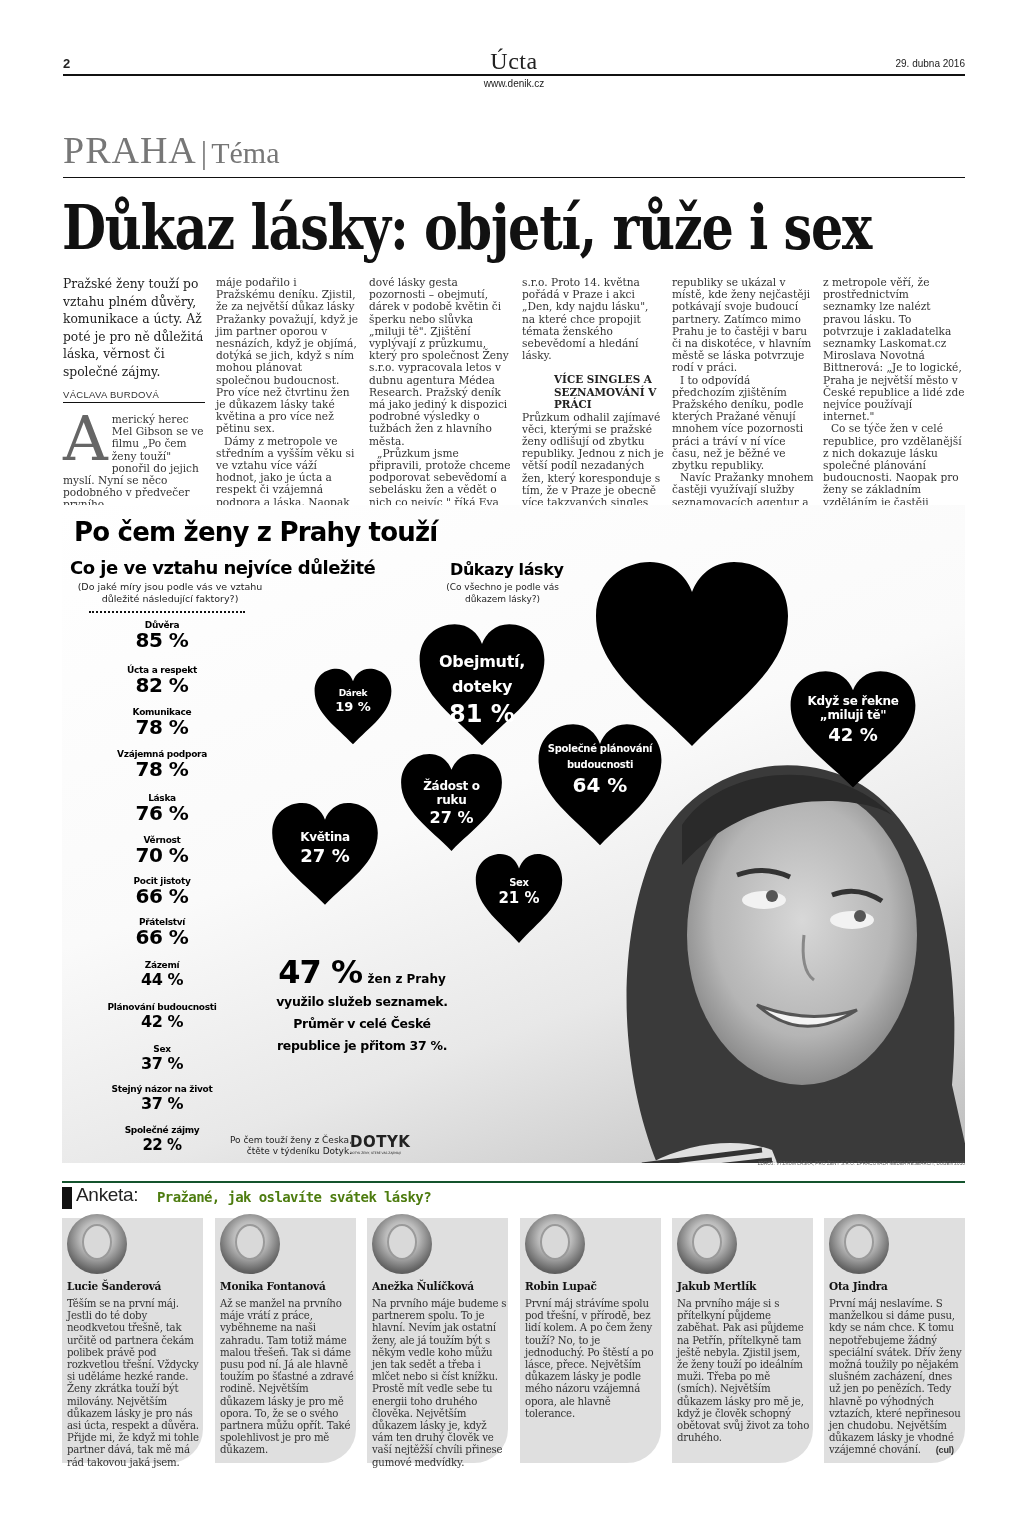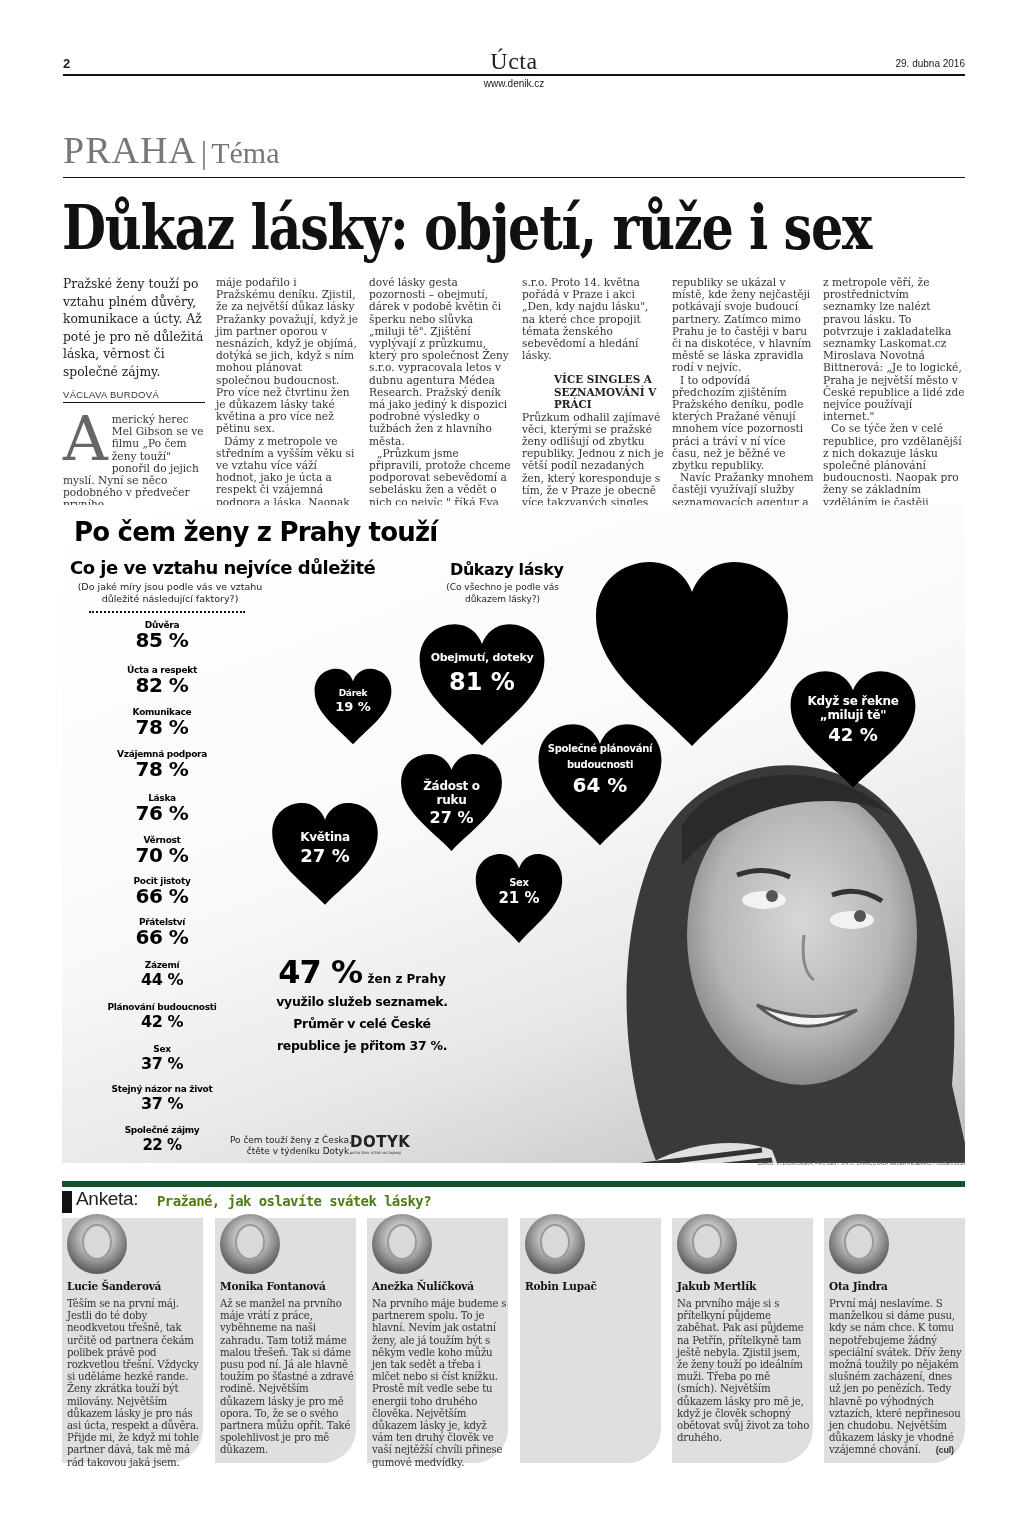--- a/index.html
+++ b/index.html
@@ -55,21 +55,21 @@
   .stat-big { font-size: 32px; letter-spacing: -1px; }
   .stat-small { font-size: 12px; }
   .stat-line { display: block; font-size: 12.5px; line-height: 22px; letter-spacing: -0.3px; }
 
   .promo { position: absolute; left: 160px; top: 630px; width: 130px; text-align: right; font: 9px/11px "DejaVu Sans", sans-serif; color: #222; }
   .dotyk { position: absolute; left: 288px; top: 628px; font: bold 15px "DejaVu Sans", sans-serif; color: #222; letter-spacing: 0.5px; }
   .dotyk small { display: block; font-size: 3px; font-weight: normal; letter-spacing: 0; }
 
   .source { position: absolute; left: 740px; top: 1161px; width: 225px; text-align: right; font: 4.6px "Liberation Sans", sans-serif; color: #555; letter-spacing: 0.1px; white-space: nowrap; }
 
-  .survey-head { position: absolute; left: 62px; top: 1181px; width: 903px; height: 26px; border-top: 6px solid #14532d; text-decoration: underline; }
+  .survey-head { position: absolute; left: 62px; top: 1181px; width: 903px; height: 26px; border-top: 2px solid #14532d; text-decoration: underline; }
   .survey-bar { position: absolute; left: 0; top: 4px; width: 10px; height: 22px; background: #111; }
   .survey-kicker { position: absolute; left: 14px; top: 1px; font: 19px "Liberation Sans", sans-serif; color: #222; letter-spacing: -0.3px; }
   .survey-question { position: absolute; left: 95px; top: 6px; font: bold 14px "DejaVu Sans Mono", monospace; color: #4d7c0f; letter-spacing: -0.6px; }
 
   .cards { position: absolute; left: 62px; top: 1218px; width: 903px; height: 245px; }
   .card { position: absolute; top: 0; width: 141px; height: 245px; background: #dfdfdf; border-bottom-right-radius: 34px; padding: 0 5px; }
   .avatar { position: absolute; left: 5px; top: -4px; width: 60px; height: 60px; border-radius: 50%; background: radial-gradient(circle at 50% 40%, #e6e6e6 0%, #bbb 35%, #666 70%, #333 100%); overflow: hidden; }
   .avatar::after { content: ""; position: absolute; left: 17px; top: 12px; width: 26px; height: 32px; border-radius: 50%; background: #d9d9d9; box-shadow: 0 0 0 2px #9a9a9a; }
   .card-name { position: absolute; left: 5px; top: 62px; font: bold 10.5px "DejaVu Serif", serif; color: #111; white-space: nowrap; letter-spacing: -0.2px; }
   .card-text { position: absolute; left: 5px; top: 80px; width: 136px; font: 10.2px/12.2px "DejaVu Serif", serif; color: #333; letter-spacing: -0.2px; }
@@ -108,21 +108,21 @@
   <div class="col" style="left:306px;">
     <p>dové lásky gesta pozornosti – obejmutí, dárek v podobě květin či šperku nebo slůvka „miluji tě". Zjištění vyplývají z průzkumu, který pro společnost Ženy s.r.o. vypracovala letos v dubnu agentura Médea Research. Pražský deník má jako jediný k dispozici podrobné výsledky o tužbách žen z hlavního města.</p>
     <p>„Průzkum jsme připravili, protože chceme podporovat sebevědomí a sebelásku žen a vědět o nich co nejvíc," říká Eva Čejková Vašková, jednatelka společnosti Ženy</p>
   </div>
   <div class="col" style="left:459px;">
     <p>s.r.o. Proto 14. května pořádá v Praze i akci „Den, kdy najdu lásku", na které chce propojit témata ženského sebevědomí a hledání lásky.</p>
     <div class="subhead">VÍCE SINGLES A SEZNAMOVÁNÍ V PRÁCI</div>
     <div>Průzkum odhalil zajímavé věci, kterými se pražské ženy odlišují od zbytku republiky. Jednou z nich je větší podíl nezadaných žen, který koresponduje s tím, že v Praze je obecně více takzvaných singles, tedy lidí, kteří žijí sami. Další rozdíl mezi metropolí a zbytkem</div>
   </div>
   <div class="col" style="left:609px;">
-    <p>republiky se ukázal v místě, kde ženy nejčastěji potkávají svoje budoucí partnery. Zatímco mimo Prahu je to častěji v baru či na diskotéce, v hlavním městě se láska zpravidla rodí v nejvíc.</p>
+    <p>republiky se ukázal v místě, kde ženy nejčastěji potkávají svoje budoucí partnery. Zatímco mimo Prahu je to častěji v baru či na diskotéce, v hlavním městě se láska potvrzuje rodí v práci.</p>
     <p>I to odpovídá předchozím zjištěním Pražského deníku, podle kterých Pražané věnují mnohem více pozornosti práci a tráví v ní více času, než je běžné ve zbytku republiky.</p>
     <p>Navíc Pražanky mnohem častěji využívají služby seznamovacích agentur a serverů. Téměř polovina žen</p>
   </div>
   <div class="col" style="left:760px;">
     <p>z metropole věří, že prostřednictvím seznamky lze nalézt pravou lásku. To potvrzuje i zakladatelka seznamky Laskomat.cz Miroslava Novotná Bittnerová: „Je to logické, Praha je největší město v České republice a lidé zde nejvíce používají internet."</p>
     <p>Co se týče žen v celé republice, pro vzdělanější z nich dokazuje lásku společné plánování budoucnosti. Naopak pro ženy se základním vzděláním je častěji důkazem lásky dárek a sex.</p>
   </div>
 </div>
 
 <div class="infographic">
@@ -217,21 +217,21 @@
       <div class="heart" style="left: 530px; top: 55px; width: 200px; height: 190px;">
         <svg viewBox="0 0 100 95" preserveAspectRatio="none">
           <path d="M50 93 C 30 72, 2 55, 2 28 C 2 10, 16 1, 29 1 C 40 1, 47 8, 50 16 C 53 8, 60 1, 71 1 C 84 1, 98 10, 98 28 C 98 55, 70 72, 50 93 Z" fill="#000"></path>
         </svg>
       </div>
       <div class="heart" style="left: 355px; top: 118px; width: 130px; height: 125px;">
         <svg viewBox="0 0 100 95" preserveAspectRatio="none">
           <path d="M50 93 C 30 72, 2 55, 2 28 C 2 10, 16 1, 29 1 C 40 1, 47 8, 50 16 C 53 8, 60 1, 71 1 C 84 1, 98 10, 98 28 C 98 55, 70 72, 50 93 Z" fill="#000"></path>
         </svg>
         <div class="heart-text" style="top: 26px;">
-          <span class="heart-label" style="font-size: 11px; line-height: 18px; padding: 0px 10px;">Obejmutí, doteky</span>
+          <span class="heart-label" style="font-size: 16px; line-height: 25px; padding: 0px 10px;">Obejmutí, doteky</span>
           <span class="heart-value" style="font-size: 24px; line-height: 31.2px;">81 %</span>
         </div>
       </div>
       <div class="heart" style="left: 474px; top: 218px; width: 128px; height: 125px;">
         <svg viewBox="0 0 100 95" preserveAspectRatio="none">
           <path d="M50 93 C 30 72, 2 55, 2 28 C 2 10, 16 1, 29 1 C 40 1, 47 8, 50 16 C 53 8, 60 1, 71 1 C 84 1, 98 10, 98 28 C 98 55, 70 72, 50 93 Z" fill="#000"></path>
         </svg>
         <div class="heart-text" style="top: 18px;">
           <span class="heart-label" style="font-size: 10px; line-height: 15.6px; padding: 0px 10px;">Společné plánování budoucnosti</span>
           <span class="heart-value" style="font-size: 20px; line-height: 26px;">64 %</span>
@@ -321,20 +321,21 @@
     <div class="card-text">Až se manžel na prvního máje vrátí z práce, vyběhneme na naši zahradu. Tam totiž máme malou třešeň. Tak si dáme pusu pod ní. Já ale hlavně toužím po šťastné a zdravé rodině. Největším důkazem lásky je pro mě opora. To, že se o svého partnera můžu opřít. Také spolehlivost je pro mě důkazem.</div>
   </div>
   <div class="card" style="left:305px;">
     <div class="avatar"></div>
     <div class="card-name">Anežka Ňulíčková</div>
     <div class="card-text">Na prvního máje budeme s partnerem spolu. To je hlavní. Nevím jak ostatní ženy, ale já toužím být s někým vedle koho můžu jen tak sedět a třeba i mlčet nebo si číst knížku. Prostě mít vedle sebe tu energii toho druhého člověka. Největším důkazem lásky je, když vám ten druhý člověk ve vaší nejtěžší chvíli přinese gumové medvídky.</div>
   </div>
   <div class="card" style="left:458px;">
     <div class="avatar"></div>
     <div class="card-name">Robin Lupač</div>
+    <div class="card-text">První máj strávíme spolu pod třešní, v přírodě, bez lidí kolem. A po čem ženy touží? No, to je jednoduchý. Po štěstí a po lásce, přece. Největším důkazem lásky je podle mého názoru vzájemná opora, ale hlavně tolerance.</div>
   </div>
   <div class="card" style="left:610px;">
     <div class="avatar"></div>
     <div class="card-name">Jakub Mertlík</div>
     <div class="card-text">Na prvního máje si s přítelkyní půjdeme zaběhat. Pak asi půjdeme na Petřín, přítelkyně tam ještě nebyla. Zjistil jsem, že ženy touží po ideálním muži. Třeba po mě (smích). Největším důkazem lásky pro mě je, když je člověk schopný obětovat svůj život za toho druhého.</div>
   </div>
   <div class="card" style="left:762px;">
     <div class="avatar"></div>
     <div class="card-name">Ota Jindra</div>
     <div class="card-text">

